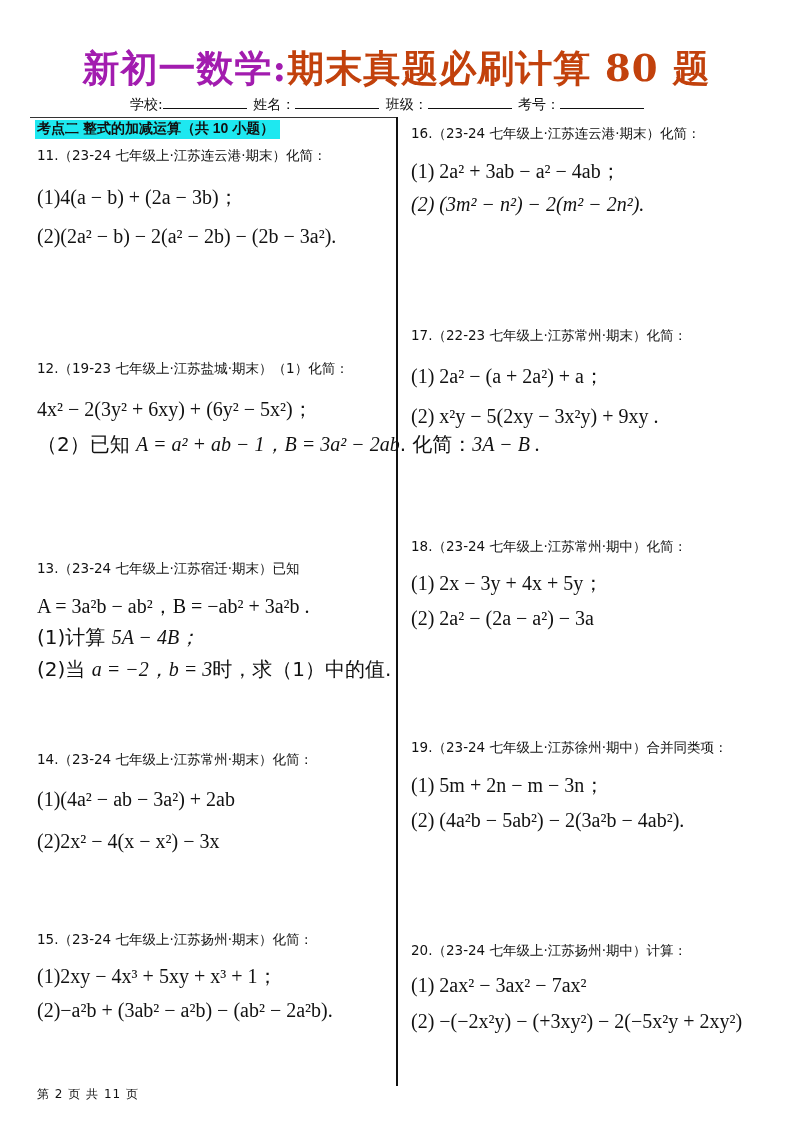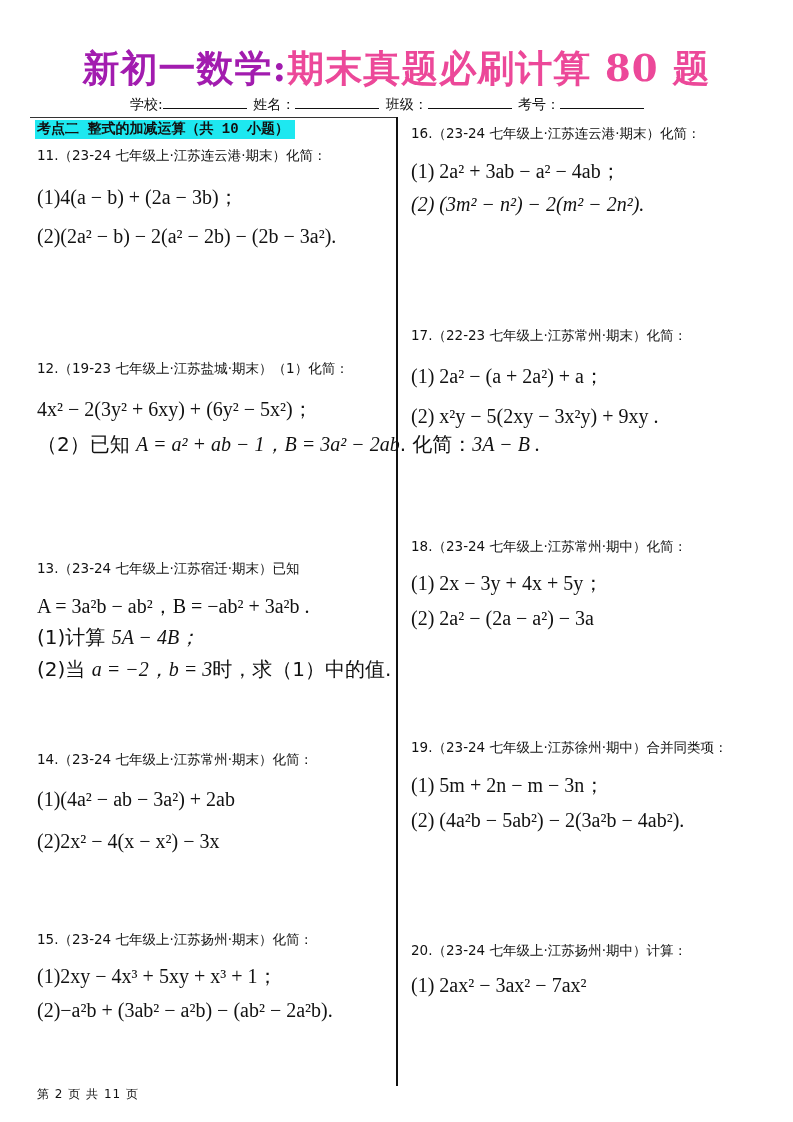--- a/index.html
+++ b/index.html
@@ -2,29 +2,29 @@
 <html><head>
 <meta charset="utf-8">
 <style>
   html, body { margin: 0; padding: 0; background: #ffffff; }
   body { width: 793px; height: 1122px; position: relative; overflow: hidden;
          font-family: "DejaVu Serif", "Liberation Serif", serif; color: #111; }
   .title { position: absolute; top: 44px; left: 0; width: 793px; text-align: center;
            font-size: 37px; font-weight: bold; letter-spacing: 1px; white-space: nowrap;
            font-family: "DejaVu Serif", serif; }
   .title .red { color: #a21caf; }
-  .title .black { color: #ec4899; }
+  .title .black { color: #c2410c; }
   .info { position: absolute; top: 96px; left: 130px; font-size: 14px;
           font-family: "DejaVu Sans", sans-serif; white-space: nowrap; }
   .info span.lbl { display: inline-block; }
   .info span.blank { display: inline-block; width: 84px; border-bottom: 1px solid #111; height: 12px; margin-right: 2px; vertical-align: baseline; }
   .topline { position: absolute; top: 117px; left: 30px; width: 368px; height: 1px; background: #333; }
   .divider { position: absolute; left: 396px; top: 117px; width: 2px; height: 969px; background: #111; }
   .section { position: absolute; top: 120px; left: 35px; background: #1ee8f0; padding: 0 6px 1px 2px;
-             font-size: 14px; font-weight: bold; font-family: Liberation Mono, monospace; white-space: nowrap; }
+             font-size: 14px; font-weight: bold; font-family: Liberation Sans, sans-serif; white-space: nowrap; }
   .q { position: absolute; font-size: 13.5px; white-space: nowrap; }
   .q .head { font-family: "DejaVu Sans", sans-serif; font-size: 13.5px; }
   .q .line { position: absolute; left: 0; font-family: "Liberation Serif", serif; font-size: 20px; white-space: nowrap; }
   .q .line .m { font-style: italic; font-family: "Liberation Serif", serif; }
   .q .line .cn { font-family: "DejaVu Sans", sans-serif; font-style: normal; }
   .footer { position: absolute; top: 1086px; left: 37px; font-size: 12px; font-family: "DejaVu Sans", sans-serif; letter-spacing: 1px; }
 </style>
 </head>
 <body>
 
@@ -101,15 +101,16 @@
 
 <div class="q" style="left:411px; top:739px;">
   <div class="head">19.（23-24 七年级上·江苏徐州·期中）合并同类项：</div>
   <div class="line m" style="top:33px;">(1) 5m + 2n − m − 3n；</div>
   <div class="line m" style="top:70px;">(2) (4a²b − 5ab²) − 2(3a²b − 4ab²).</div>
 </div>
 
 <div class="q" style="left:411px; top:942px;">
   <div class="head">20.（23-24 七年级上·江苏扬州·期中）计算：</div>
   <div class="line m" style="top:32px;">(1) 2ax² − 3ax² − 7ax²</div>
+  <div class="line m" style="top:68px;">(2) −(−2x²y) − (+3xy²) − 2(−5x²y + 2xy²)</div>
 </div>
 
 <div class="footer">第 2 页 共 11 页</div>
 
 </body></html>

